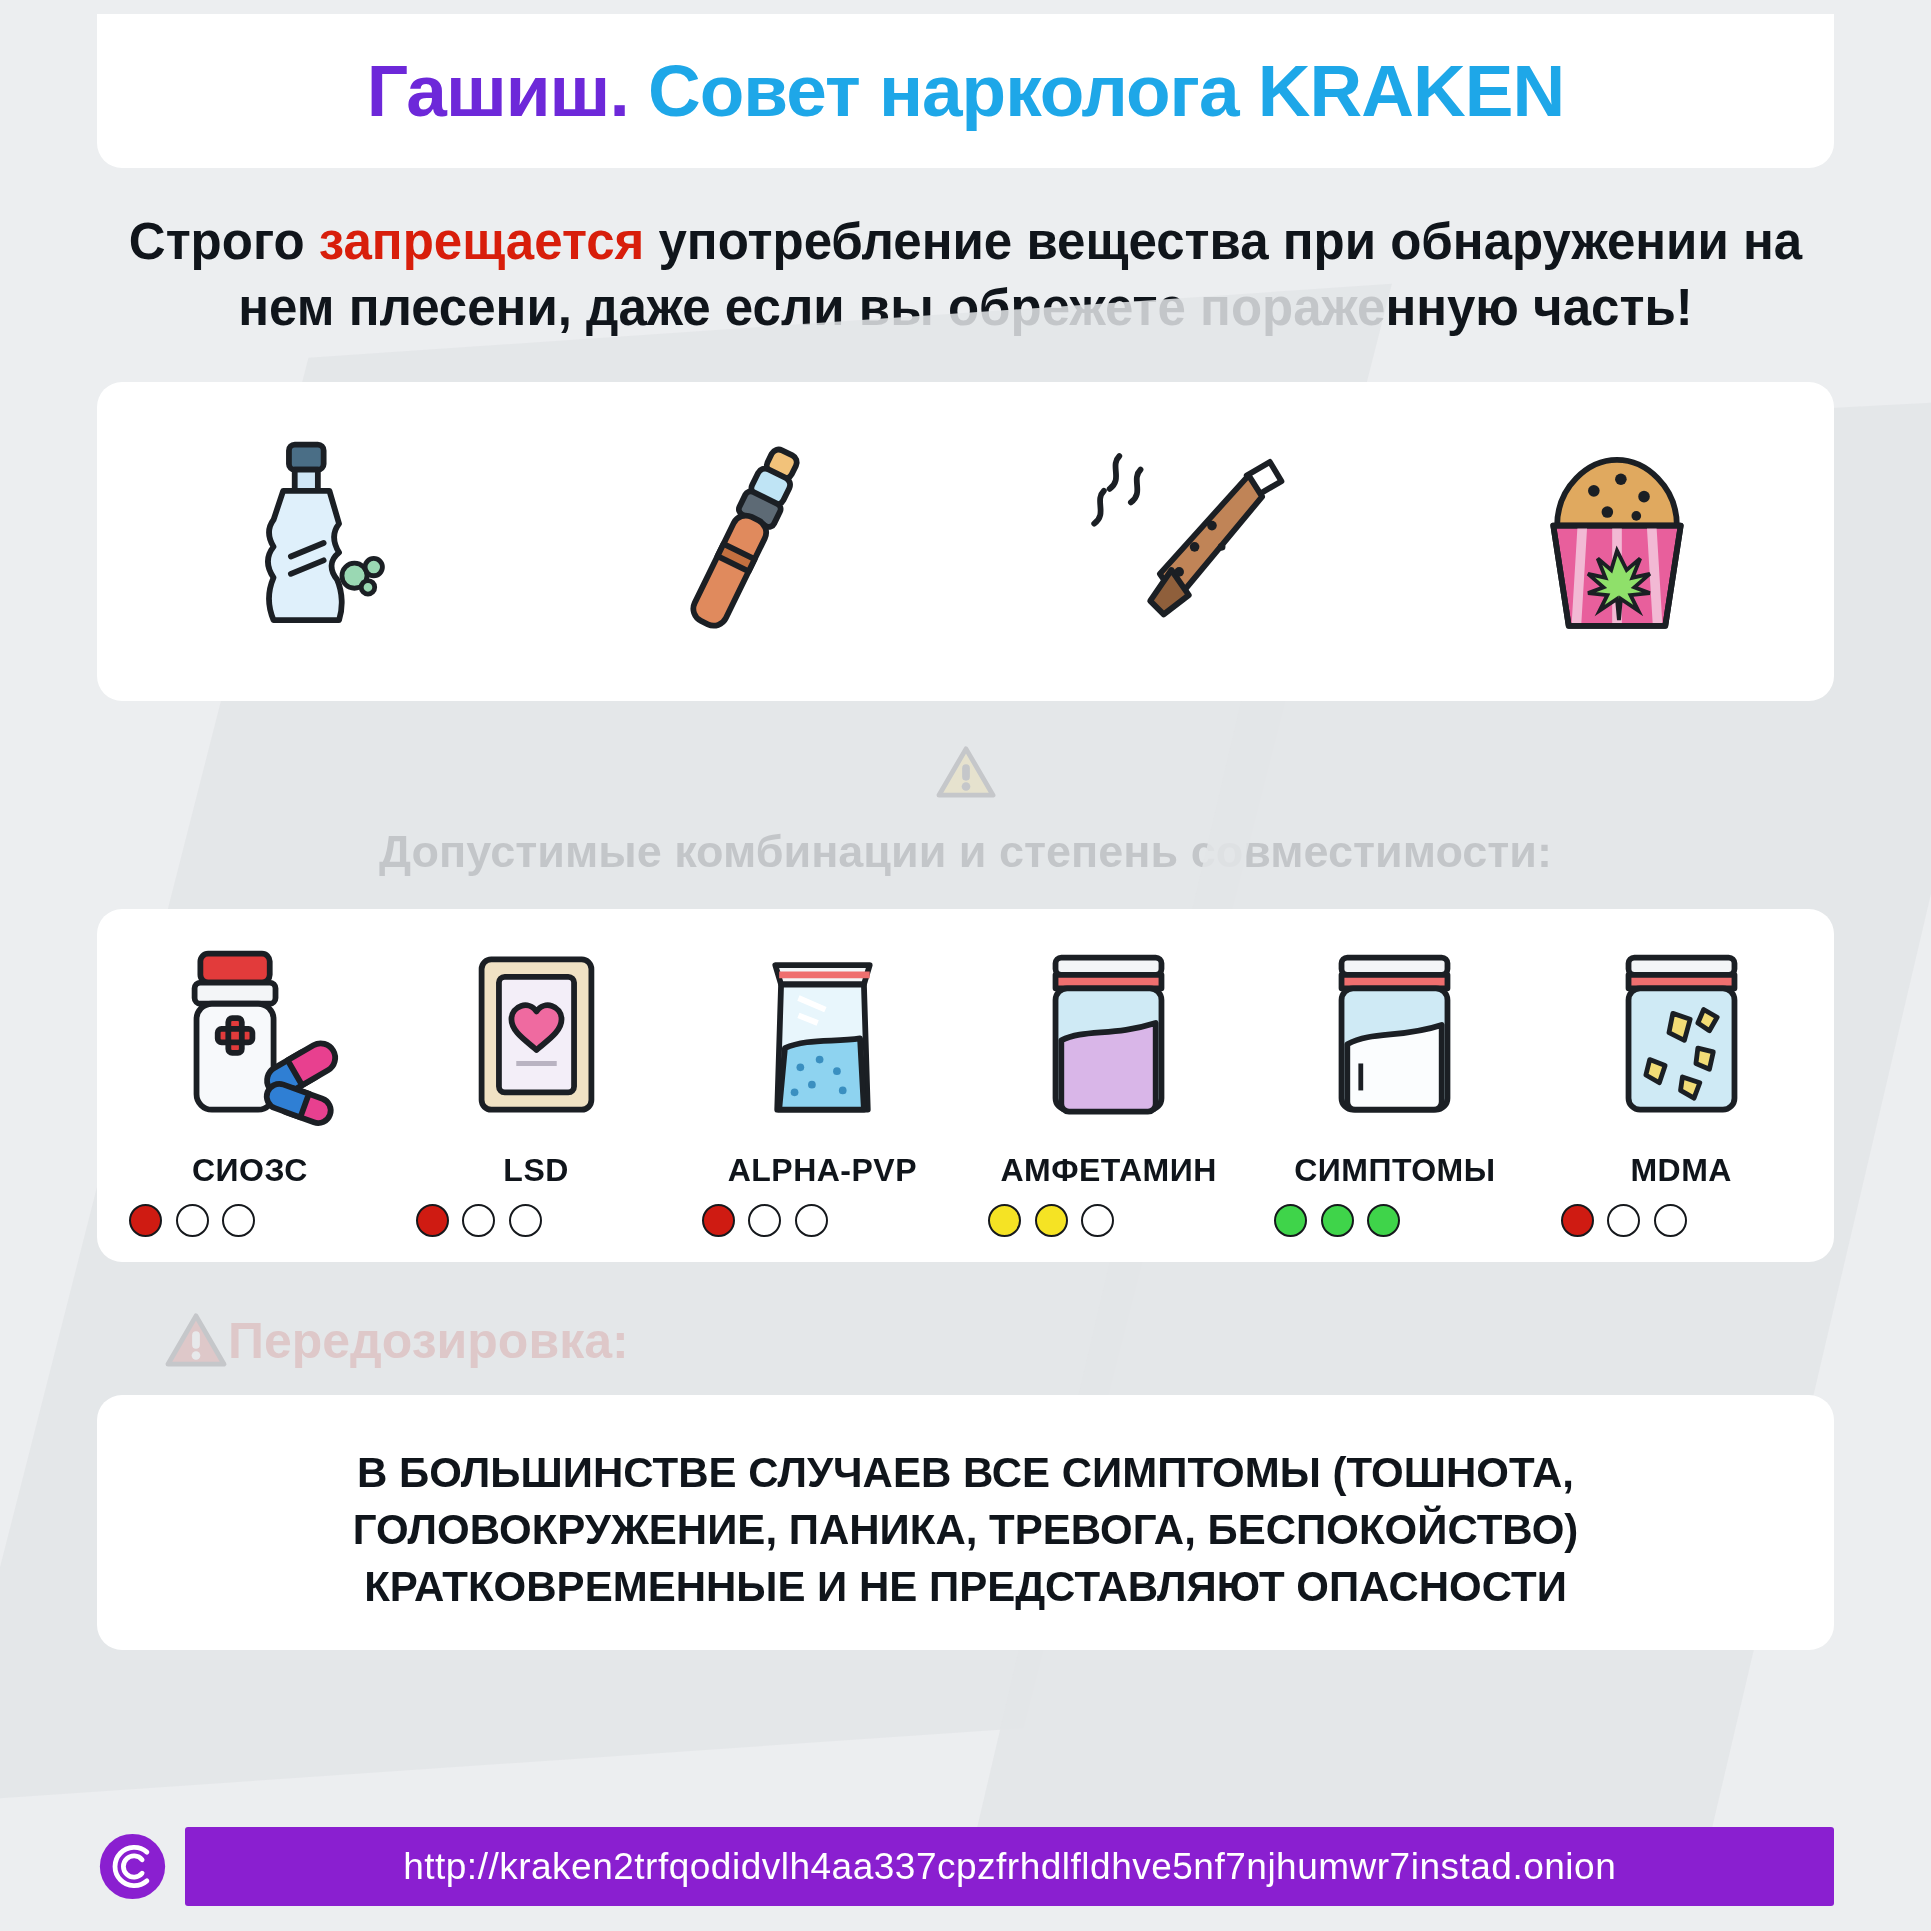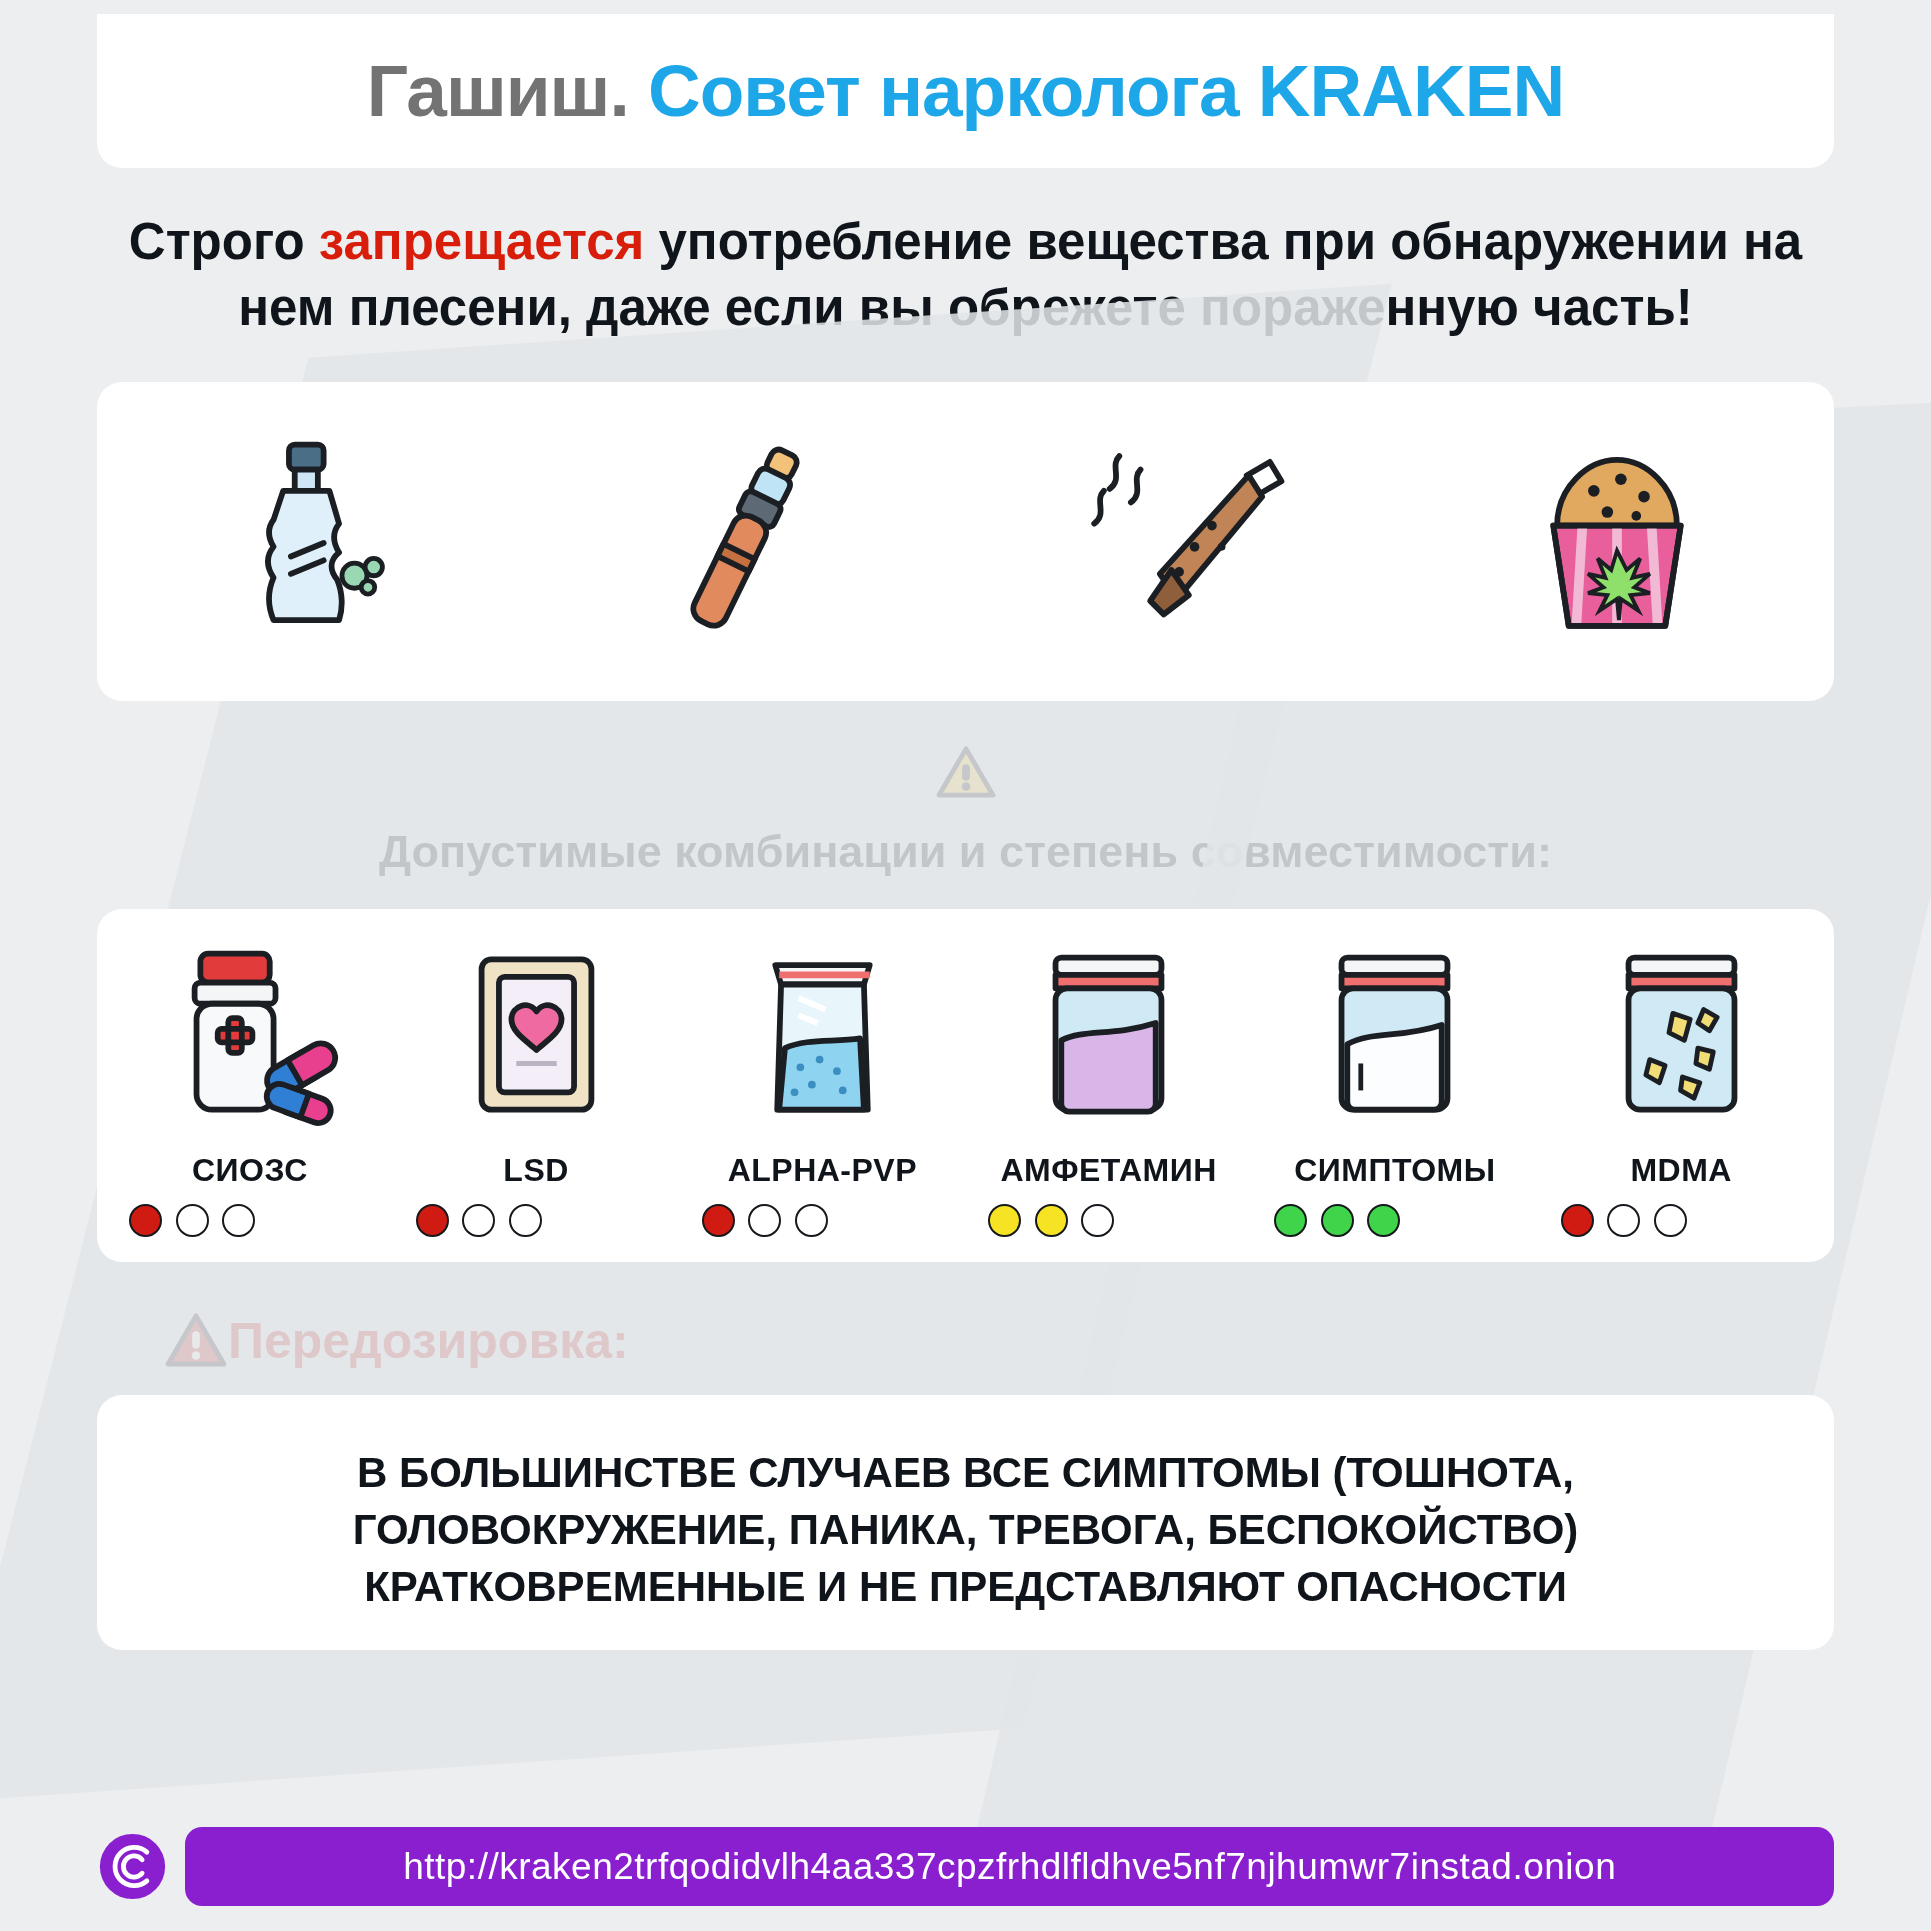--- a/index.html
+++ b/index.html
@@ -30,21 +30,21 @@
   #header {
     margin: 13.5px 97px 0 97px;
     height: 154px;
     display: flex; align-items: center; justify-content: center;
     border-radius: 0 0 25px 25px;
   }
   #header .title {
     font-size: 73px; font-weight: bold; letter-spacing: -1px;
     white-space: nowrap;
   }
-  .t-dark { color: #737373; }
+  .t-dark { color: #6d28d9; }
   .t-blue { color: #1ea7e8; }
 
   
   #warning {
     margin: 41px 116px 0 116px;
     text-align: center;
     font-size: 51px; font-weight: bold; line-height: 1.30;
     color: #10151b;
   }
   .t-red { color: #d81e0b; }
@@ -108,21 +108,21 @@
 
   
   #footer {
     position: absolute; left: 97px; right: 97px; bottom: 21px;
     height: 87px;
     display: flex; align-items: center; gap: 17.4px;
   }
   #footer .logo { width: 71px; height: 71px; flex: 0 0 71px; }
   #footer .urlbar {
     flex: 1 1 auto; height: 79px;
-    background: #8a1fd0; border-radius: 17px;
+    background: #8a1fd0; border-radius: 3px;
     display: flex; align-items: center; justify-content: center;
   }
   #footer .urltext {
     color: #ffffff; font-size: 37px; letter-spacing: 0.5px;
     white-space: nowrap; overflow: hidden;
   }
 </style>
 </head>
 <body>
 

